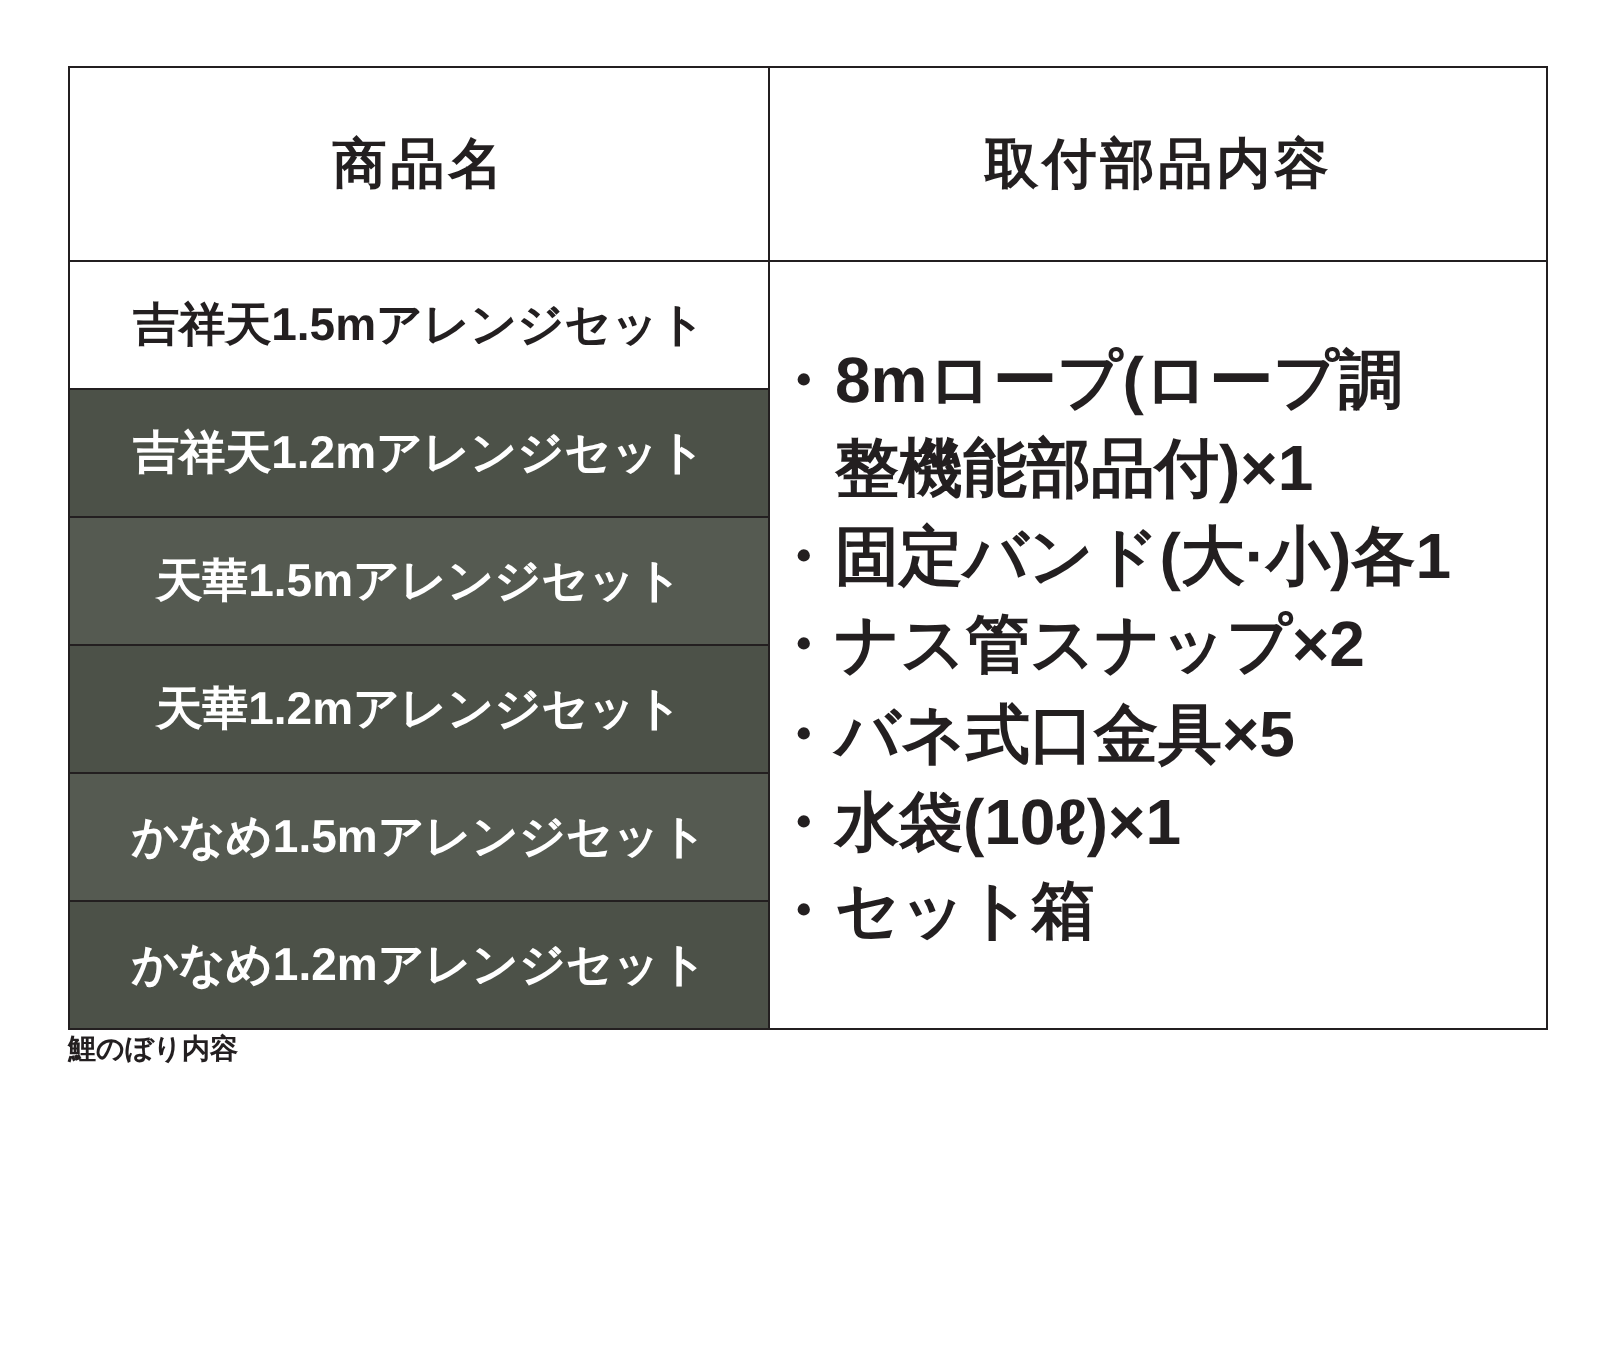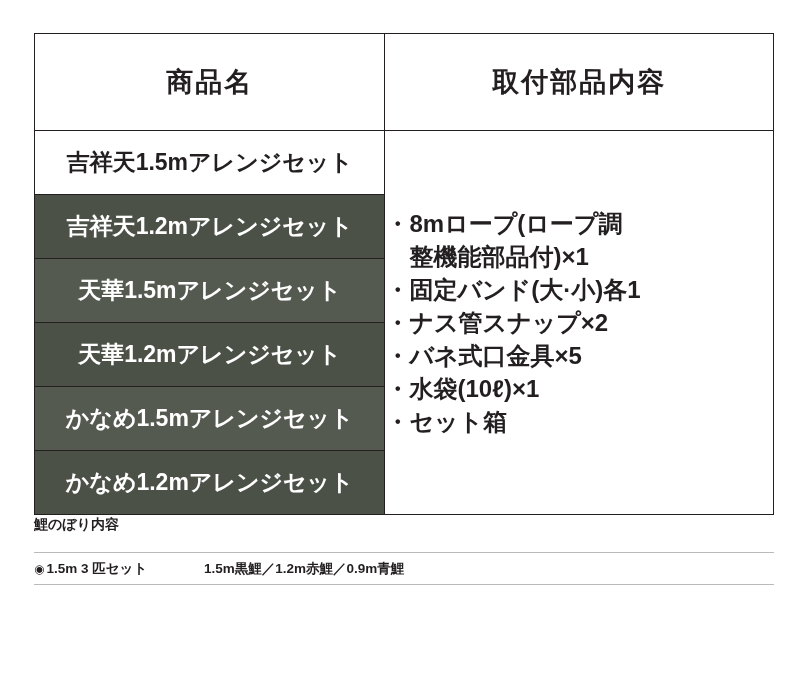--- a/index.html
+++ b/index.html
@@ -74,21 +74,21 @@
   .parts-cell {
     vertical-align: middle;
     padding: 6px 0 6px 22px;
   }
   .parts-list {
     list-style: none;
     margin: 0;
     padding: 0;
   }
   .parts-list li {
-    font-size: 24px;
+    font-size: 32px;
     font-weight: bold;
     line-height: 1.38;
     color: #231f20;
     letter-spacing: 0px;
   }
 
   
   .lower {
     position: absolute;
     left: 34px;
@@ -176,21 +176,17 @@
       <tr>
         <td class="name-cell dark">かなめ1.2mアレンジセット</td>
       </tr>
     </tbody>
   </table>
 
   <div class="lower">
     <div class="lower-title">鯉のぼり内容</div>
     <table class="koi-table">
       <tbody>
-        <tr>
-          <td class="koi-label"><span class="bullet">◉</span><span>1.5m 3 匹セット</span></td>
-          <td class="koi-value">1.5m黒鯉／1.2m赤鯉／0.9m青鯉</td>
-        </tr>
       </tbody>
     </table>
   </div>
 
 </div>
 
 </body></html>

